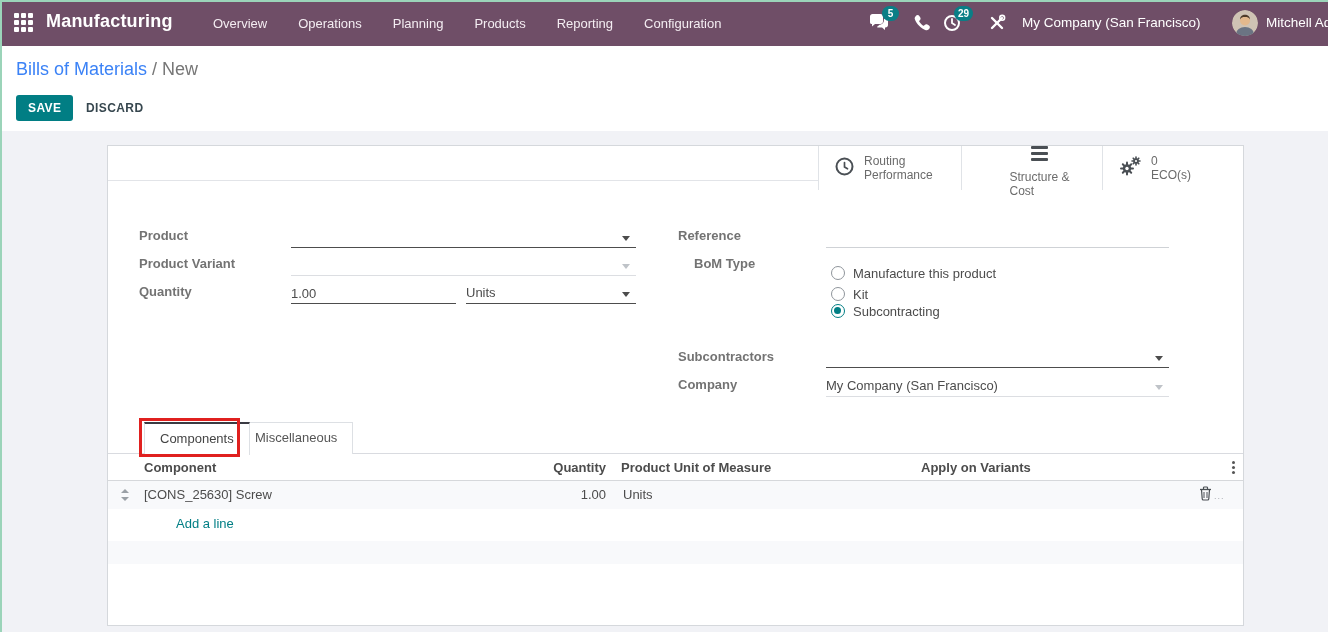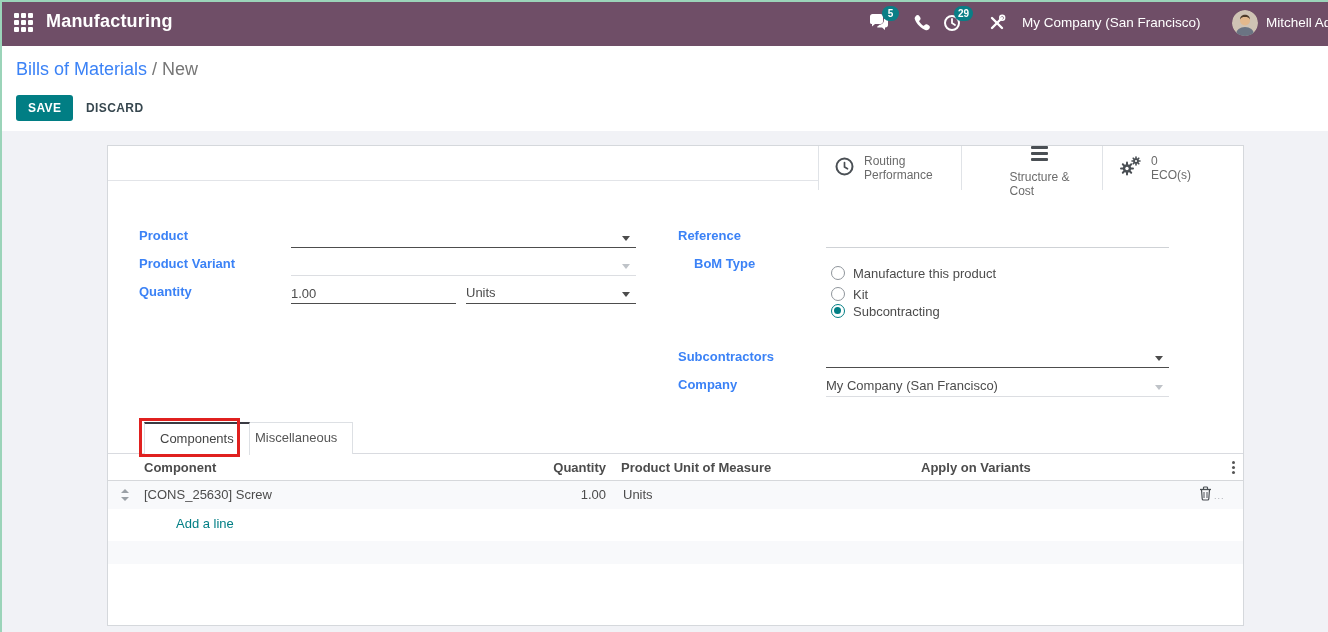--- a/index.html
+++ b/index.html
@@ -36,21 +36,21 @@
   
   .sheet { position:absolute; left:107px; top:145px; width:1137px; height:481px; background:#fff; border:1px solid #d5d8dc; }
 
   .status-strip { position:absolute; left:0; top:0; width:1135px; height:35px; border-bottom:1px solid #e2e4e8; background:#fff; }
   .stat-btn { position:absolute; top:0; height:44px; border-left:1px solid #e0e3e7; background:#fff; display:flex; align-items:center; gap:9px; padding-left:15px; cursor:pointer; }
   .stat-btn .txt { font-size:12px; line-height:14px; color:#6b6b6b; }
   .hamburger { display:flex; flex-direction:column; gap:3px; }
   .hamburger i { width:17px; height:3px; background:#4a4f54; border-radius:1px; }
 
   
-  .lbl { position:absolute; font-size:13px; font-weight:bold; color:#3b82f6; white-space:nowrap; }
+  .lbl { position:absolute; font-size:13px; font-weight:bold; color:#737373; white-space:nowrap; }
   .ctrl { position:absolute; height:21px; }
   .ctrl input { width:100%; height:20px; border:none; outline:none; background:transparent; font-size:13px; color:#4c4c4c; font-family:inherit; padding:0; }
   .u-req { border-bottom:1px solid #4d4d4d; }
   .u-norm { border-bottom:1px solid #cfd2d6; }
   .u-ro { border-bottom:1px solid #dcdee2; }
   .val { font-size:13px; color:#4c4c4c; line-height:20px; white-space:nowrap; }
   .caret { position:absolute; right:6px; top:9px; width:0; height:0; border-left:4px solid transparent; border-right:4px solid transparent; border-top:5px solid #4c4c4c; }
   .caret.gray { border-top-color:#bfc3c8; }
   .radio-row { position:absolute; display:flex; align-items:center; gap:8px; height:18px; cursor:pointer; }
   .radio { width:14px; height:14px; border-radius:50%; border:1.5px solid #8f959b; background:#fff; position:relative; }
@@ -90,20 +90,28 @@
         <i></i>
         <i></i>
         <i></i>
         <i></i>
         <i></i>
         <i></i>
         <i></i>
         <i></i>
     </div>
     <div class="app-name">Manufacturing</div>
+    <div class="nav-menus">
+      <span class="nav-item">Overview</span>
+      <span class="nav-item">Operations</span>
+      <span class="nav-item">Planning</span>
+      <span class="nav-item">Products</span>
+      <span class="nav-item">Reporting</span>
+      <span class="nav-item">Configuration</span>
+    </div>
 
     <div class="systray">
       <div class="tray-icon" style="left:-460px;">
         <svg width="22" height="20" viewBox="0 0 22 20">
             <path fill="#fff" d="M2 3.5C2 2.1 3.1 1 4.5 1h8C13.9 1 15 2.1 15 3.5v5c0 1.4-1.1 2.5-2.5 2.5H7l-3 2.6V11h-.5C2.1 11 2 9.9 2 8.5v-5z"></path>
             <path fill="#fff" d="M16 5.5h1.5C18.9 5.5 20 6.6 20 8v4c0 1.4-1.1 2.5-2.5 2.5H17v2.6l-3-2.6h-3.5c-.6 0-1.2-.2-1.6-.6l2.6-2.2c2 0 3.8-1.4 4.3-3.3L16 5.5z"></path>
           </svg>
       </div>
       <div class="badge" style="left:-446px; top:6px;">5</div>
       <div class="tray-icon" style="left:-416px;">

